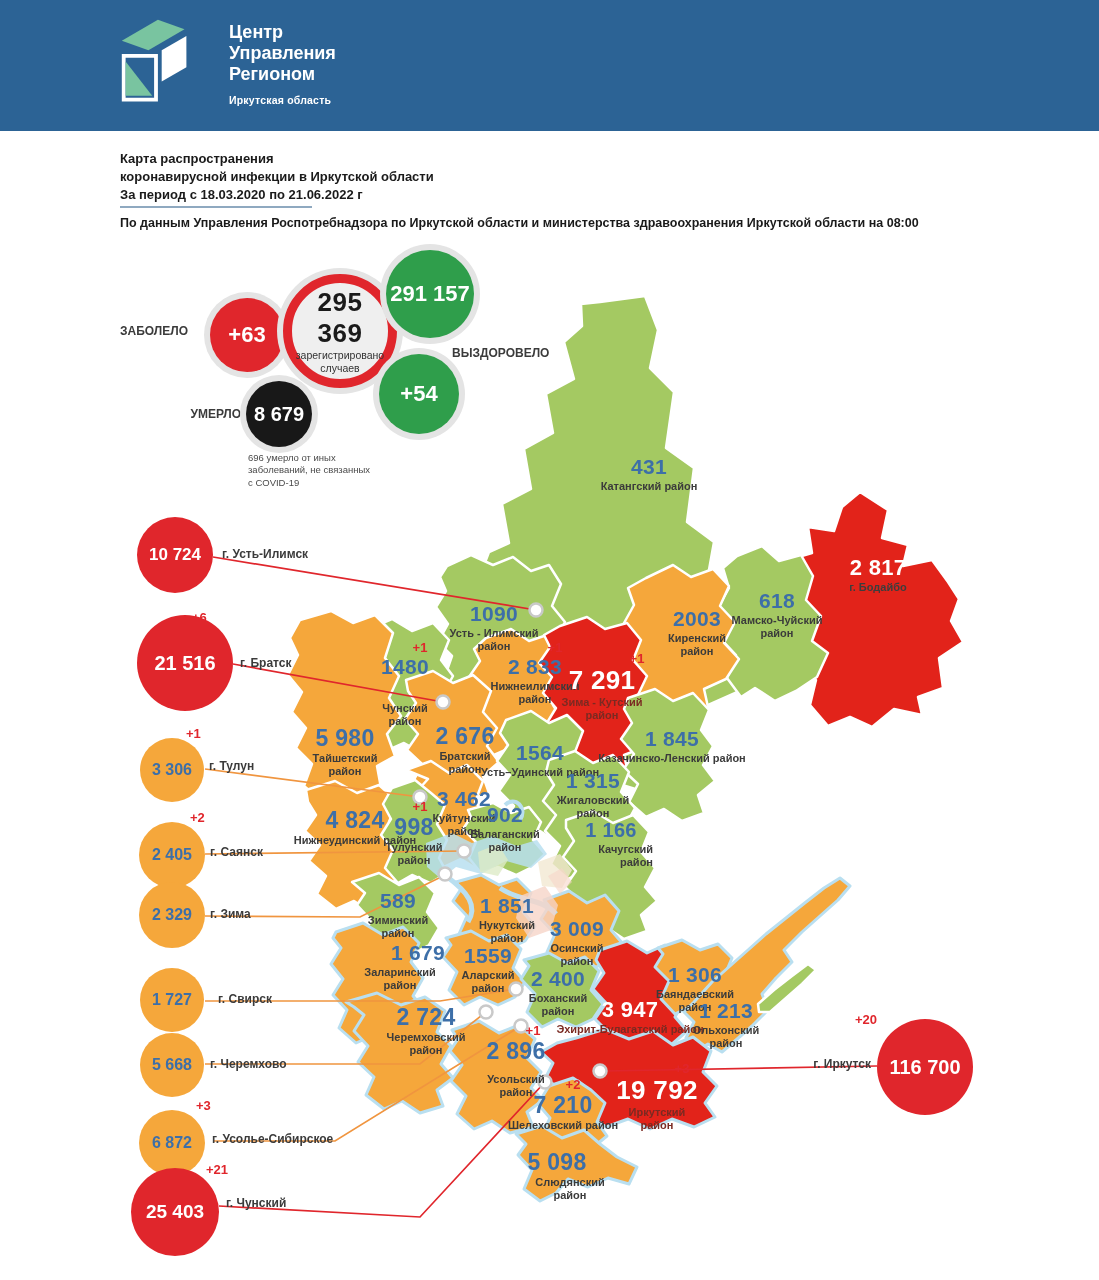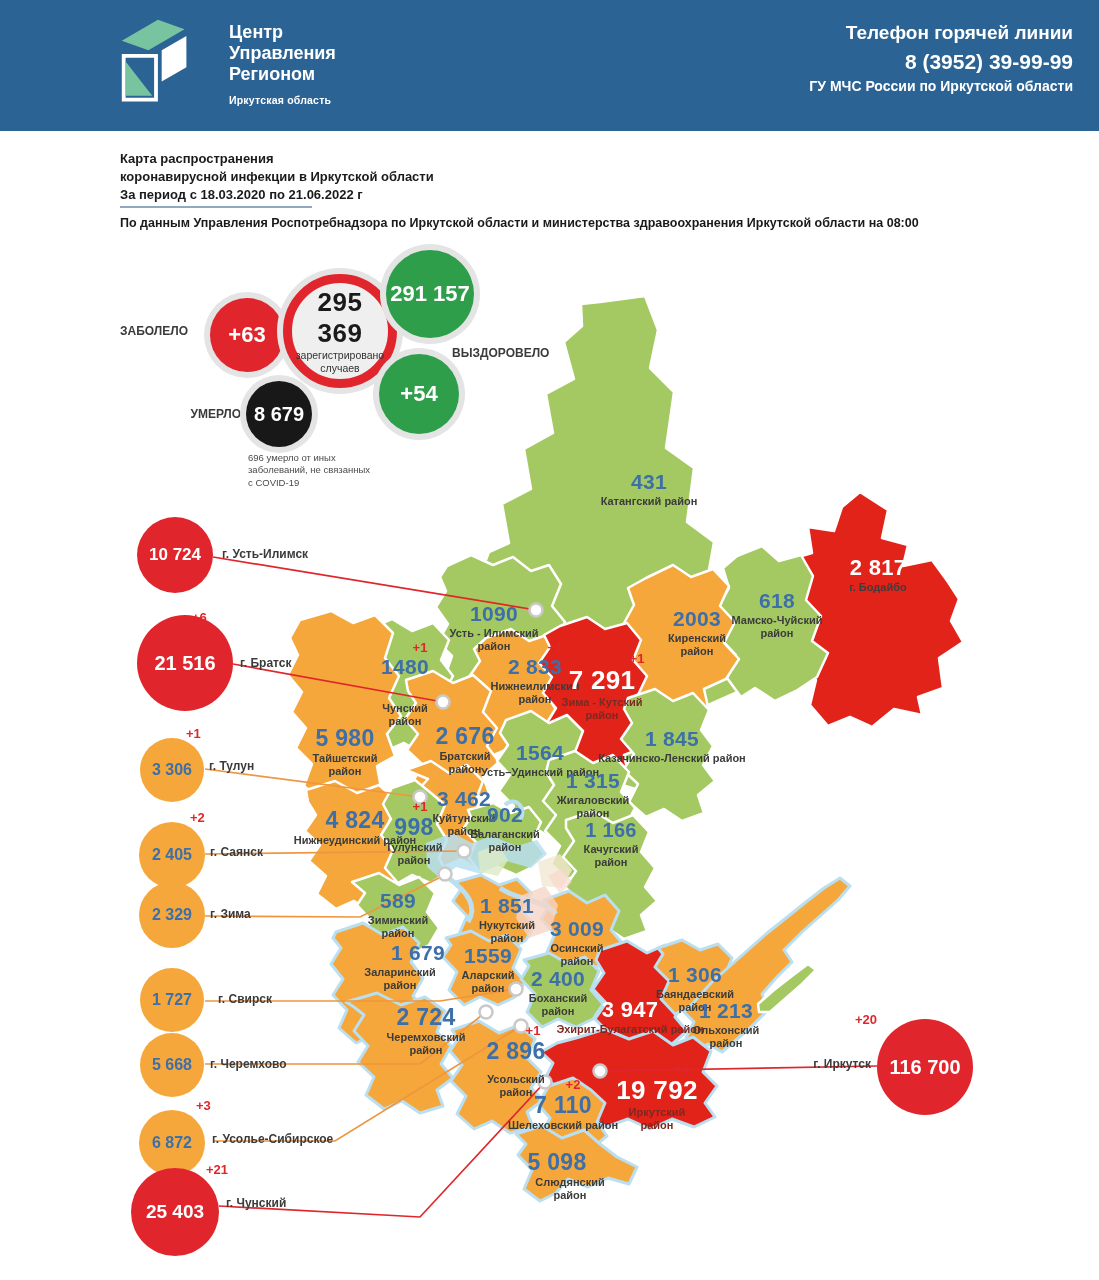--- a/index.html
+++ b/index.html
@@ -72,25 +72,20 @@
         <polygon points="46,36 72,21 72,54 46,69" fill="#fff"></polygon>
         <polygon points="6,42 40,42 40,88 6,88" fill="none" stroke="#fff" stroke-width="4"></polygon>
         <polygon points="8,48 36,84 8,84" fill="var(--logo_green)"></polygon>
       </svg>
       <div class="logo-text">
         <div>Центр</div>
         <div>Управления</div>
         <div>Регионом</div>
         <div class="logo-sub">Иркутская область</div>
       </div>
-    </div>
-    <div class="hotline">
-      <div class="hotline-title">Телефон горячей линии</div>
-      <div class="hotline-phone">8 (3952) 39-99-99</div>
-      <div class="hotline-org">ГУ МЧС России по Иркутской области</div>
     </div>
   </div>
 
   <div class="title">
     <div>Карта распространения</div>
     <div>коронавирусной инфекции в Иркутской области</div>
     <div>За период с 18.03.2020 по 21.06.2022 г</div>
   </div>
   <div class="title-underline"></div>
   <div class="subtitle">По данным Управления Роспотребнадзора по Иркутской области и министерства здравоохранения Иркутской области на 08:00</div>
@@ -179,21 +174,21 @@
     <circle class="marker" cx="420" cy="797" r="6.5"></circle>
     <circle class="marker" cx="464" cy="851" r="6.5"></circle>
     <circle class="marker" cx="445" cy="874" r="6.5"></circle>
     <circle class="marker" cx="516" cy="989" r="6.5"></circle>
     <circle class="marker" cx="486" cy="1012" r="6.5"></circle>
     <circle class="marker" cx="521" cy="1026" r="6.5"></circle>
     <circle class="marker" cx="545" cy="1082" r="6.5"></circle>
     <circle class="marker" cx="600" cy="1071" r="6.5"></circle>
   </svg>
 
-  <div class="dl" style="left:649px;top:456px;margin-top:15px;">
+  <div class="dl" style="left:649px;top:456px;">
     <span class="d-num">431</span>
     <span class="d-name" style="width:110px;">Катангский район</span>
   </div>
   <div class="dl" style="left:878px;top:556px;">
     <span class="d-num f22 white">2 817</span>
     <span class="d-name" style="width:90px;color:#3d3d3d;">г. Бодайбо</span>
   </div>
   <div class="dl" style="left:777px;top:590px;">
     <span class="d-num">618</span>
     <span class="d-name" style="width:112px;">Мамско-Чуйский район</span>
@@ -244,21 +239,21 @@
   <div class="dl" style="left:464px;top:788px;">
     <span class="d-num">3 462</span>
     <span class="d-name" style="width:90px;">Куйтунский район</span>
   </div>
   <div class="dl" style="left:505px;top:804px;">
     <span class="d-num">902</span>
     <span class="d-name" style="width:104px;">Балаганский район</span>
   </div>
   <div class="dl" style="left:611px;top:820px;">
     <span class="d-num f20">1 166</span>
-    <span class="d-name" style="width:84px;">Качугский район</span>
+    <span class="d-name" style="width:84px;text-align:right;">Качугский район</span>
   </div>
   <div class="dl" style="left:355px;top:808px;">
     <span class="d-num f23">4 824</span>
     <span class="d-name" style="width:124px;">Нижнеудинский район</span>
   </div>
   <div class="dl" style="left:414px;top:800px;">
     <span class="d-delta sr12">+1</span>
     <span class="d-num f23">998</span>
     <span class="d-name" style="width:90px;">Тулунский район</span>
   </div>
@@ -302,21 +297,21 @@
     <span class="d-num f23">2 724</span>
     <span class="d-name" style="width:112px;">Черемховский район</span>
   </div>
   <div class="dl" style="left:516px;top:1024px;">
     <span class="d-delta sr34">+1</span>
     <span class="d-num f23">2 896</span>
     <span class="d-name" style="width:90px;margin-top:10px;">Усольский район</span>
   </div>
   <div class="dl" style="left:563px;top:1078px;">
     <span class="d-delta sr20">+2</span>
-    <span class="d-num f23">7 110</span>
+    <span class="d-num f23">7 210</span>
     <span class="d-name" style="width:112px;">Шелеховский район</span>
   </div>
   <div class="dl" style="left:657px;top:1062px;">
     <span class="d-delta sr50">+3</span>
     <span class="d-num f26 white">19 792</span>
     <span class="d-name maroon" style="width:92px;">Иркутский район</span>
   </div>
   <div class="dl" style="left:557px;top:1150px;">
     <span class="d-num f23">5 098</span>
     <span class="d-name" style="width:104px;margin-left:26px;">Слюдянский район</span>

